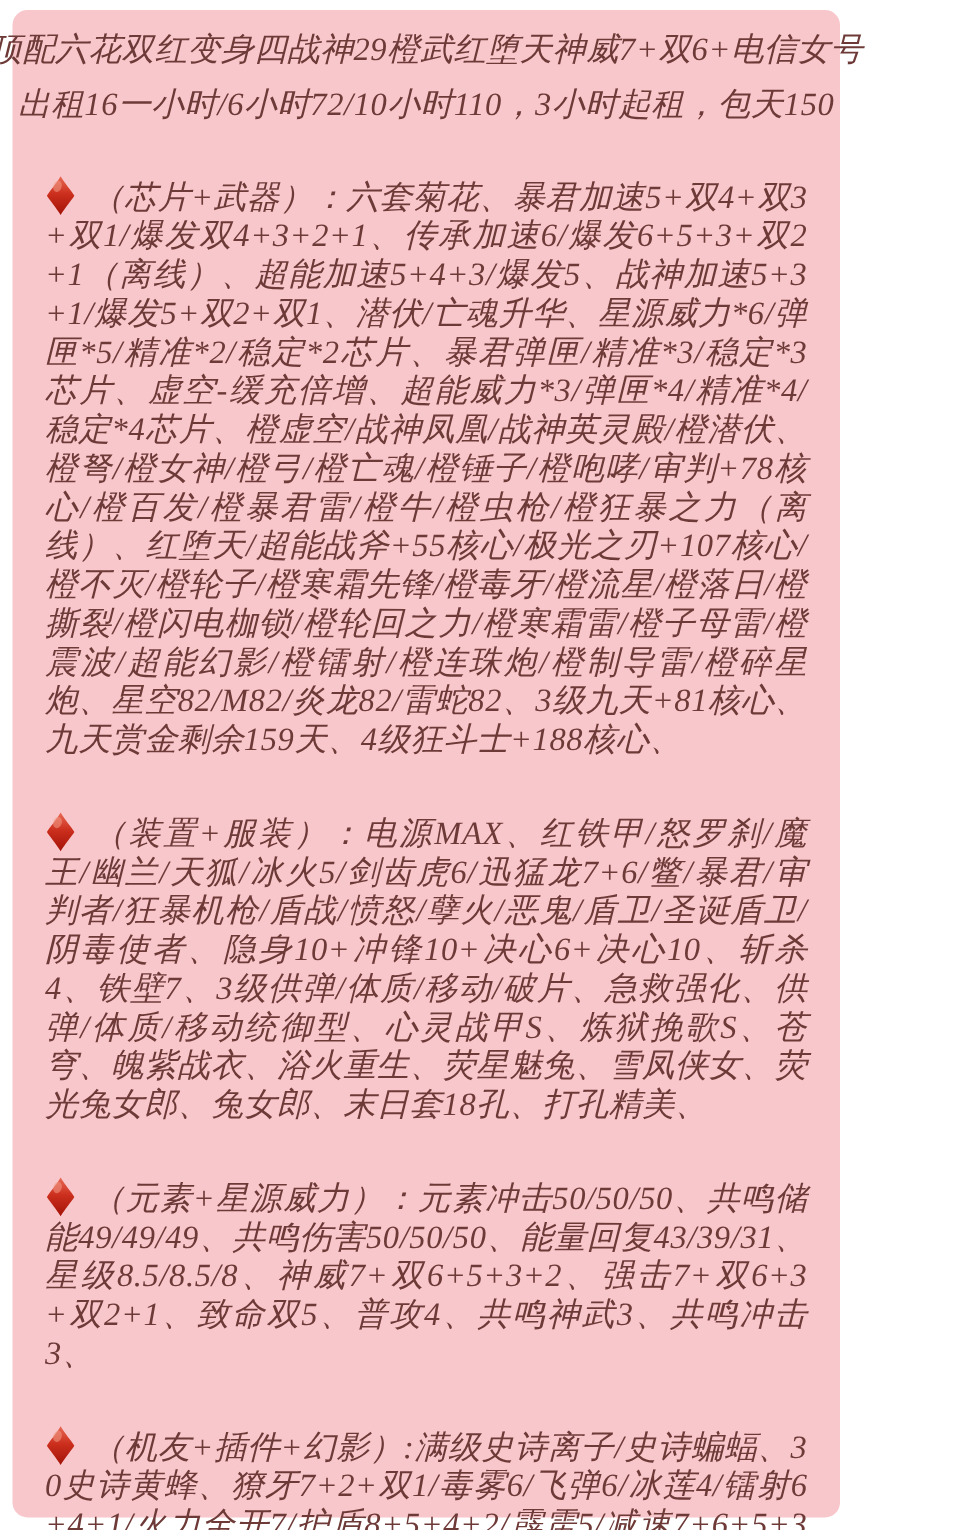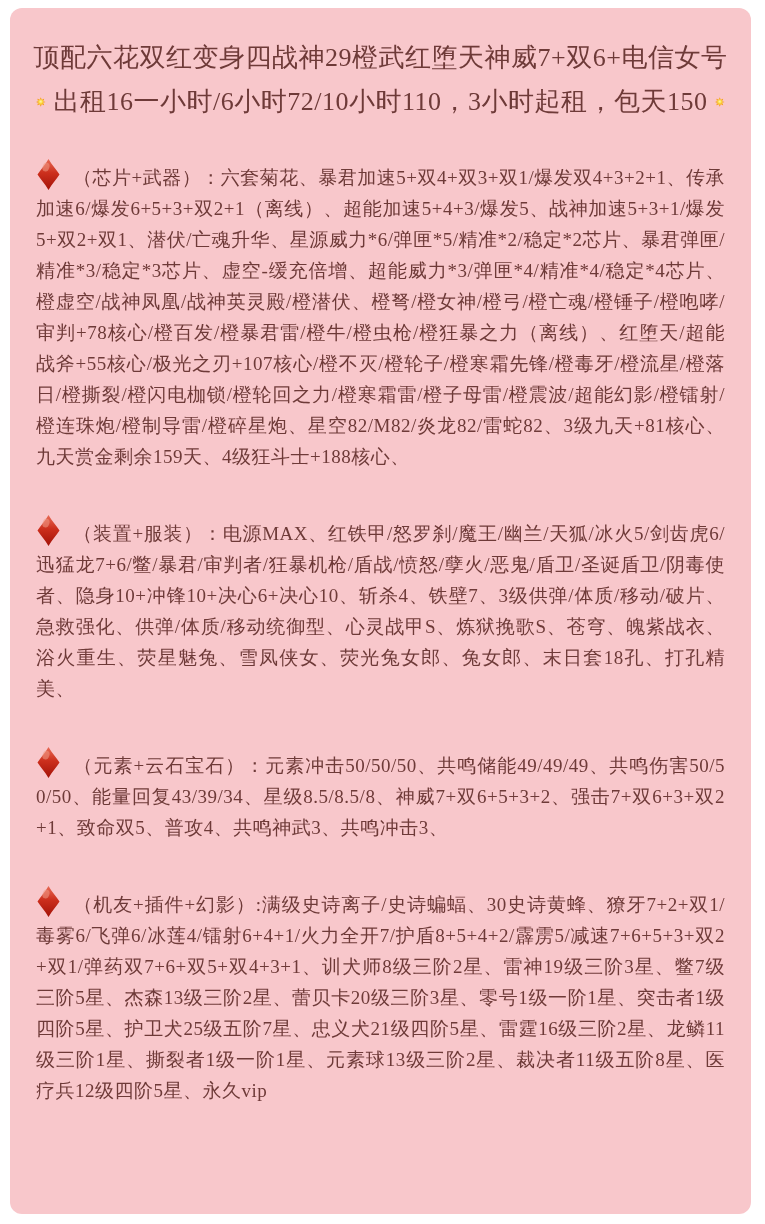--- a/index.html
+++ b/index.html
@@ -12,27 +12,28 @@
     position: relative;
     width: 765px;
     height: 1224px;
     background: #ffffff;
     overflow: hidden;
   }
   .panel {
     position: absolute;
     left: 10px;
     top: 8px;
-    width: 741px;
+    width: 662px;
     height: 1206px;
     box-sizing: border-box;
     background: #f8c7cb;
     border-radius: 12px;
-    padding: 28px 26px 12px 26px;
+    padding: 10px 26px 12px 26px;
     color: #6e3a38;
+    font-style: italic;
   }
   .title-line, .rental-line {
     display: flex;
     align-items: center;
     justify-content: center;
     gap: 8px;
     line-height: 44px;
     font-size: 26px;
     white-space: nowrap;
   }
@@ -47,21 +48,21 @@
     letter-spacing: 2px;
   }
   .price-line .marker {
     font-family: "DejaVu Sans", sans-serif;
     font-size: 24px;
     padding: 0 8px;
   }
   .section {
     margin: 0;
     margin-top: 42px;
-    font-size: 19px;
+    font-size: 26px;
     line-height: 31px;
     text-align: justify;
     word-break: break-all;
     letter-spacing: 0.5px;
   }
   .section.first {
     margin-top: 34px;
   }
   .icon {
     display: inline-block;
@@ -150,21 +151,21 @@
       <svg class="icon diamond-wrap" width="25" height="33" viewBox="0 0 25 33">
         <path d="M12.5 1 C16 7 21 12.5 23.5 16.5 C21 20.5 16 26 12.5 32 C9 26 4 20.5 1.5 16.5 C4 12.5 9 7 12.5 1 Z" fill="url(#diamondGrad)"></path>
         <ellipse cx="10" cy="9" rx="3.4" ry="4.6" fill="#f09a86" opacity="0.55" transform="rotate(18 10 9)"></ellipse>
       </svg><span class="sec-heading">（装置+服装）：</span><span>电源MAX、红铁甲/怒罗刹/魔王/幽兰/天狐/冰火5/剑齿虎6/迅猛龙7+6/鳖/暴君/审判者/狂暴机枪/盾战/愤怒/孽火/恶鬼/盾卫/圣诞盾卫/阴毒使者、隐身10+冲锋10+决心6+决心10、斩杀4、铁壁7、3级供弹/体质/移动/破片、急救强化、供弹/体质/移动统御型、心灵战甲S、炼狱挽歌S、苍穹、魄紫战衣、浴火重生、荧星魅兔、雪凤侠女、荧光兔女郎、兔女郎、末日套18孔、打孔精美、</span>
     </p>
 
     <p class="section">
       <svg class="icon diamond-wrap" width="25" height="33" viewBox="0 0 25 33">
         <path d="M12.5 1 C16 7 21 12.5 23.5 16.5 C21 20.5 16 26 12.5 32 C9 26 4 20.5 1.5 16.5 C4 12.5 9 7 12.5 1 Z" fill="url(#diamondGrad)"></path>
         <ellipse cx="10" cy="9" rx="3.4" ry="4.6" fill="#f09a86" opacity="0.55" transform="rotate(18 10 9)"></ellipse>
-      </svg><span class="sec-heading">（元素+云石宝石）：</span><span>元素冲击50/50/50、共鸣储能49/49/49、共鸣伤害50/50/50、能量回复43/39/34、星级8.5/8.5/8、神威7+双6+5+3+2、强击7+双6+3+双2+1、致命双5、普攻4、共鸣神武3、共鸣冲击3、</span>
+      </svg><span class="sec-heading">（元素+星源威力）：</span><span>元素冲击50/50/50、共鸣储能49/49/49、共鸣伤害50/50/50、能量回复43/39/31、星级8.5/8.5/8、神威7+双6+5+3+2、强击7+双6+3+双2+1、致命双5、普攻4、共鸣神武3、共鸣冲击3、</span>
     </p>
 
     <p class="section">
       <svg class="icon diamond-wrap" width="25" height="33" viewBox="0 0 25 33">
         <path d="M12.5 1 C16 7 21 12.5 23.5 16.5 C21 20.5 16 26 12.5 32 C9 26 4 20.5 1.5 16.5 C4 12.5 9 7 12.5 1 Z" fill="url(#diamondGrad)"></path>
         <ellipse cx="10" cy="9" rx="3.4" ry="4.6" fill="#f09a86" opacity="0.55" transform="rotate(18 10 9)"></ellipse>
       </svg><span class="sec-heading">（机友+插件+幻影）:</span><span>满级史诗离子/史诗蝙蝠、30史诗黄蜂、獠牙7+2+双1/毒雾6/飞弹6/冰莲4/镭射6+4+1/火力全开7/护盾8+5+4+2/霹雳5/减速7+6+5+3+双2+双1/弹药双7+6+双5+双4+3+1、训犬师8级三阶2星、雷神19级三阶3星、鳖7级三阶5星、杰森13级三阶2星、蕾贝卡20级三阶3星、零号1级一阶1星、突击者1级四阶5星、护卫犬25级五阶7星、忠义犬21级四阶5星、雷霆16级三阶2星、龙鳞11级三阶1星、撕裂者1级一阶1星、元素球13级三阶2星、裁决者11级五阶8星、医疗兵12级四阶5星、永久vip</span>
     </p>
 
   </div>

